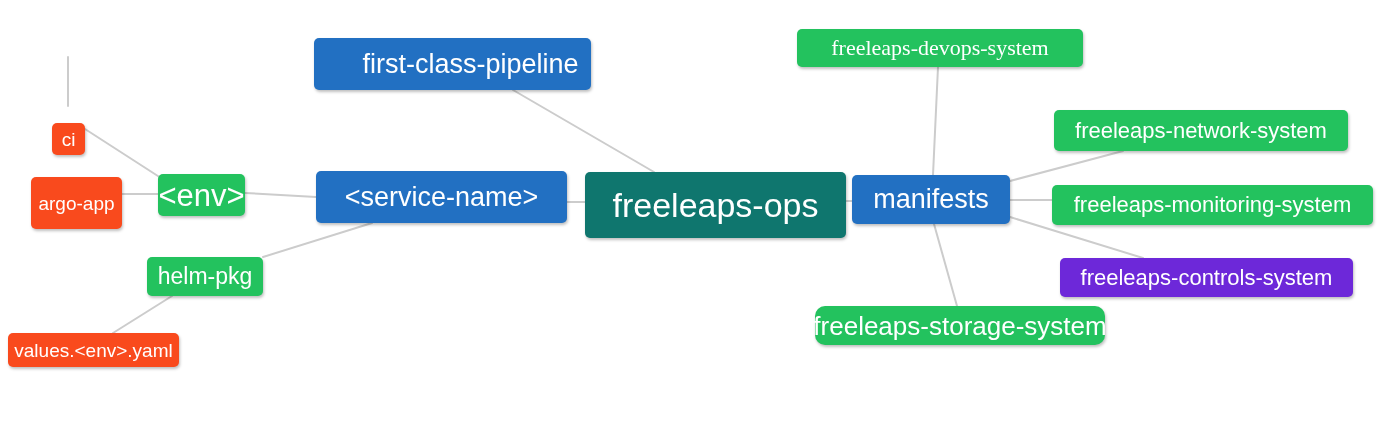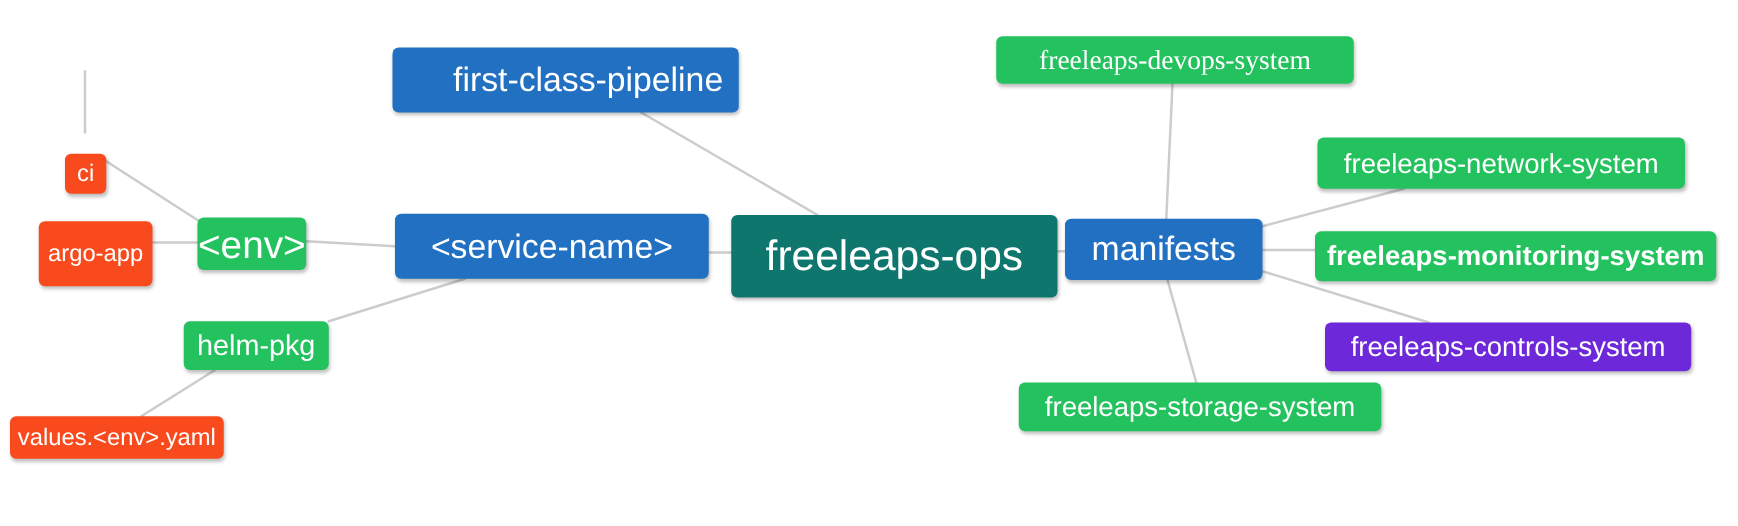--- a/index.html
+++ b/index.html
@@ -60,19 +60,19 @@
     </svg>
 
 <div class="node node-root" style="left: 585px; top: 172px; width: 261px; height: 66px; background: #0f766e; font-size: 34px; color: rgb(255, 255, 255);">freeleaps-ops</div>
     <div class="node node-level1" style="left: 314px; top: 38px; width: 277px; height: 52px; background: rgb(34, 112, 194); font-size: 27px; color: rgb(255, 255, 255); padding-left: 36px;">first-class-pipeline</div>
     <div class="node node-level1" style="left: 316px; top: 171px; width: 251px; height: 52px; background: rgb(34, 112, 194); font-size: 27px; color: rgb(255, 255, 255);">&lt;service-name&gt;</div>
     <div class="node node-level1" style="left: 852px; top: 175px; width: 158px; height: 49px; background: rgb(34, 112, 194); font-size: 27px; color: rgb(255, 255, 255);">manifests</div>
     <div class="node node-level2" style="left: 158px; top: 174px; width: 87px; height: 42px; background: rgb(35, 194, 94); font-size: 31px; color: rgb(255, 255, 255);">&lt;env&gt;</div>
     <div class="node node-level2" style="left: 147px; top: 257px; width: 116px; height: 39px; background: rgb(35, 194, 94); font-size: 23px; color: rgb(255, 255, 255);">helm-pkg</div>
     <div class="node node-level2" style="left: 797px; top: 29px; width: 286px; height: 38px; background: rgb(35, 194, 94); font-size: 22px; color: rgb(255, 255, 255); font-family: Liberation Serif, serif;">freeleaps-devops-system</div>
     <div class="node node-level2" style="left: 1054px; top: 110px; width: 294px; height: 41px; background: rgb(35, 194, 94); font-size: 22px; color: rgb(255, 255, 255);">freeleaps-network-system</div>
-    <div class="node node-level2" style="left: 1052px; top: 185px; width: 321px; height: 40px; background: rgb(35, 194, 94); font-size: 22px; color: rgb(255, 255, 255); font-weight: bold;">freeleaps-monitoring-system</div>
+    <div class="node node-level2" style="left: 1052px; top: 185px; width: 321px; height: 40px; background: rgb(35, 194, 94); font-size: 22px; color: rgb(255, 255, 255);">freeleaps-monitoring-system</div>
     <div class="node node-level2" style="left: 1060px; top: 258px; width: 293px; height: 39px; background: #6d28d9; font-size: 22px; color: rgb(255, 255, 255);">freeleaps-controls-system</div>
-    <div class="node node-level2" style="left: 815px; top: 306px; width: 290px; height: 39px; background: rgb(35, 194, 94); font-size: 22px; color: rgb(255, 255, 255);">freeleaps-storage-system</div>
+    <div class="node node-level2" style="left: 815px; top: 306px; width: 290px; height: 39px; background: rgb(35, 194, 94); font-size: 26px; color: rgb(255, 255, 255); border-radius: 10px;">freeleaps-storage-system</div>
     <div class="node node-level3" style="left: 52px; top: 123px; width: 33px; height: 32px; background: rgb(249, 74, 29); font-size: 19px; color: rgb(255, 255, 255);">ci</div>
     <div class="node node-level3" style="left: 31px; top: 177px; width: 91px; height: 52px; background: rgb(249, 74, 29); font-size: 19px; color: rgb(255, 255, 255);">argo-app</div>
     <div class="node node-level3" style="left: 8px; top: 333px; width: 171px; height: 34px; background: rgb(249, 74, 29); font-size: 19px; color: rgb(255, 255, 255);">values.&lt;env&gt;.yaml</div>
   </div>
 
 </body></html>

